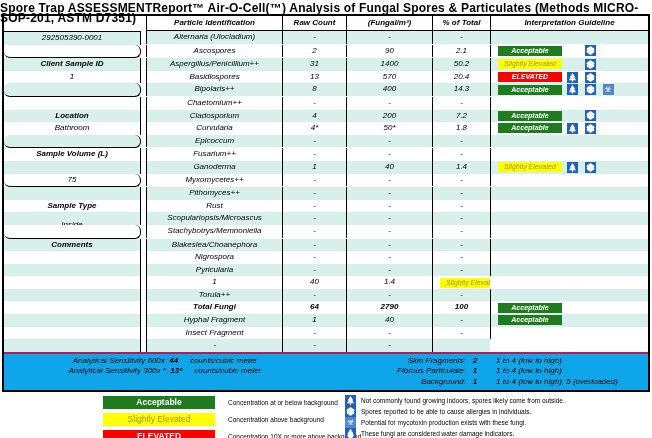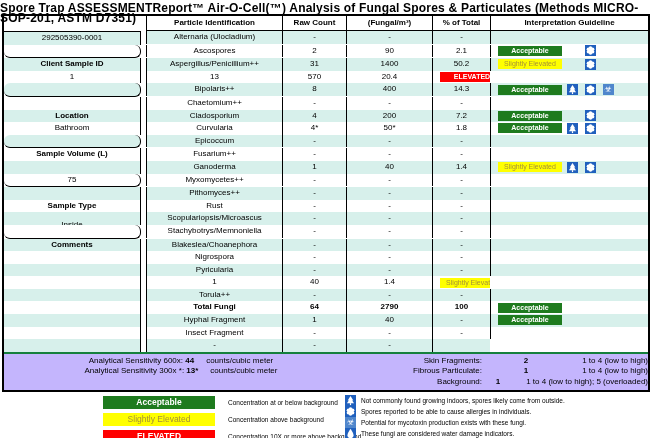--- a/index.html
+++ b/index.html
@@ -1,18 +1,18 @@
 <!DOCTYPE html>
 <html><head>
 <meta charset="utf-8">
 <style>
   html,body{margin:0;padding:0;background:#fff;}
   .page{width:652px;height:438px;background:#fff;font-family:"Liberation Sans",sans-serif;color:#000;position:relative;overflow:hidden;}
   .title{font-size:12px;font-weight:bold;padding-top:3px;height:11px;line-height:10px;letter-spacing:.2px;}
-  .tbl{margin:0 2px;border:2px solid #000;}
+  .tbl{margin:0 2px;border:2px solid #000;font-style:italic;}
   .grid-row{display:grid;grid-template-columns:137px 5px 136px 64px 86px 58px 1fr;}
   .cell{font-size:8px;height:12.6px;line-height:12.6px;text-align:center;white-space:nowrap;overflow:hidden;}
   .hdr .cell{height:14px;line-height:14px;font-weight:bold;}
   .hdr .c-name,.hdr .c-raw,.hdr .c-count,.hdr .c-pct,.hdr .c-interp{border-bottom:1.5px solid #000;}
   .c-info{border-right:1.5px solid #000;}
   .hdr .c-info{border-right:none;}
   .c-name{border-left:1.5px solid #000;}
   .hdr .c-name{border-left:1.5px solid #000;}
   .c-raw,.c-count,.c-pct,.c-interp{border-left:1px solid #000;}
   .rows .grid-row:nth-child(odd) .cell{background:#d7f0eb;}
@@ -20,25 +20,25 @@
   .bold{font-weight:bold;}
   .info-top{border-top:1.5px solid #000;}
   .info-div{border-bottom:1.5px solid #000;border-radius:6px;}
   .info-tall{line-height:25px;}
   .c-interp{display:flex;align-items:center;padding-left:7px;gap:2px;}
   .badge-slot{display:inline-block;width:64px;height:10px;line-height:10.5px;font-size:7px;text-align:center;flex:0 0 64px;}
   .icon-slot{width:16px;flex:0 0 16px;display:flex;justify-content:center;align-items:center;}
   .icon-box{width:11px;height:11px;display:block;}
   .icon-box svg{width:11px;height:11px;display:block;}
   .icon-box.bio{color:#fff;font-size:9px;line-height:11px;text-align:center;font-family:"DejaVu Sans",sans-serif;}
-  .footer{border-top:2px solid #15803d;display:flex;background:#c4b5fd;padding:2px 0 3px 16px;font-size:8px;}
+  .footer{border-top:2px solid #be185d;display:flex;background:#0ea5e9;padding:2px 0 3px 0;font-size:8px;}
   .f-left{width:322px;text-align:center;}
   .f-left div{line-height:10.5px;}
   .f-right{flex:1;}
-  .f-right .f-line{display:flex;line-height:10.5px;justify-content:space-between;}
+  .f-right .f-line{display:flex;line-height:10.5px;}
   .f-lab{width:140px;text-align:right;}
   .f-val{width:18px;text-align:center;font-weight:bold;}
   .f-rng{padding-left:12px;}
   .legend{position:relative;height:56px;margin-top:3px;}
   .lg-badges{position:absolute;left:103px;top:1px;}
   .lg-brow{display:flex;align-items:center;height:13px;margin-bottom:4px;white-space:nowrap;}
   .lg-chip{display:inline-block;width:112px;height:13px;line-height:13.5px;text-align:center;font-size:8.5px;flex:0 0 112px;}
   .lg-bdesc{font-size:6.5px;margin-left:13px;}
   .lg-icons{position:absolute;left:345px;top:0px;}
   .lg-irow{display:flex;align-items:center;height:11px;white-space:nowrap;}
@@ -127,20 +127,21 @@
                   </g>
                 </svg>
               </span>
             </span>
             <span class="icon-slot"></span>
           </div>
         </div>
         <div class="grid-row">
           <div class="cell c-info">1</div>
           <div class="cell c-gutter"></div>
+          <div class="cell c-name">Basidiospores</div>
           <div class="cell c-raw">13</div>
           <div class="cell c-count">570</div>
           <div class="cell c-pct">20.4</div>
           <div class="cell c-interp">
             <span class="badge-slot" style="background: rgb(255, 0, 0); color: rgb(255, 255, 255); font-weight: bold;">ELEVATED</span>
             <span class="icon-slot">
               <span class="icon-box" style="background: rgb(32, 96, 189);">
                 <svg viewBox="0 0 12 12">
                   <path d="M6 1.1 9.1 5.9 2.9 5.9Z" fill="#fff"></path>
                   <path d="M6 3.4 9.9 8.9 2.1 8.9Z" fill="#fff"></path>

